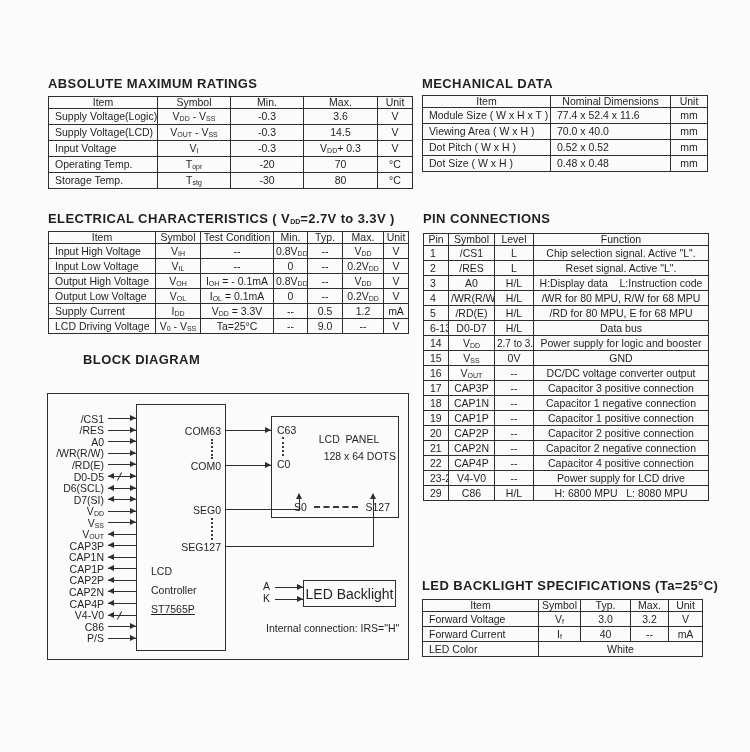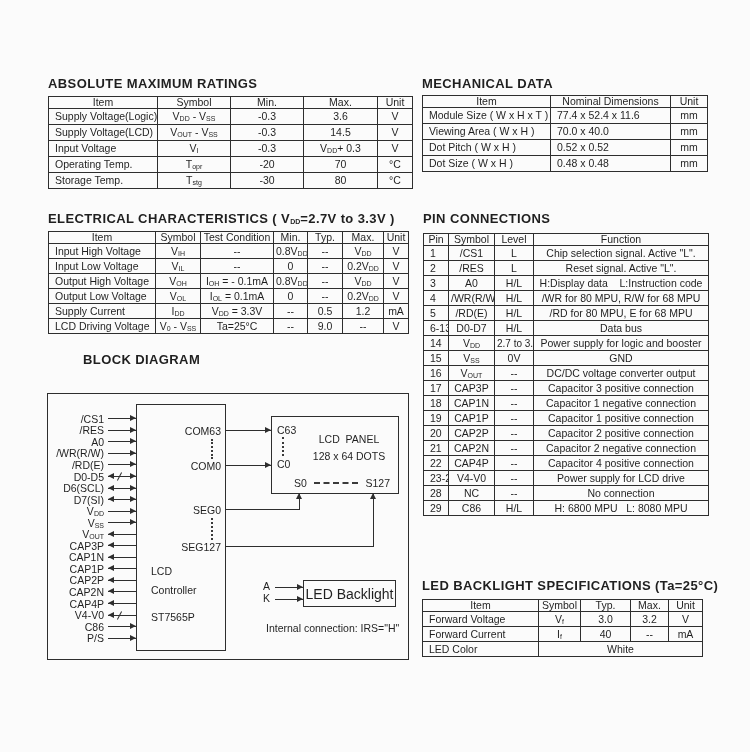--- a/index.html
+++ b/index.html
@@ -273,36 +273,36 @@
 
     <div class="box" style="left:88px;top:10px;width:90px;height:247px;">
       <span class="lbl" style="right:4px;top:21px;">COM63</span>
       <span class="vdots" style="right:12px;top:34px;height:20px;"></span>
       <span class="lbl" style="right:4px;top:56px;">COM0</span>
       <span class="lbl" style="right:4px;top:100px;">SEG0</span>
       <span class="vdots" style="right:12px;top:113px;height:22px;"></span>
       <span class="lbl" style="right:4px;top:137px;">SEG127</span>
       <span class="lbl" style="left:14px;top:161px;">LCD</span>
       <span class="lbl" style="left:14px;top:180px;">Controller</span>
-      <span class="lbl" style="left:14px;top:207px;">ST7565P</span>
+      <span class="lbl" style="left:14px;top:199px;text-decoration:underline;">ST7565P</span>
     </div>
 
     <span class="hwire arrow-r" style="left:178px;top:36px;width:45px;"></span>
     <span class="hwire arrow-r" style="left:178px;top:71px;width:45px;"></span>
     <span class="hwire" style="left:178px;top:115px;width:74px;"></span>
     <span class="vwire arrow-up" style="left:251px;top:100px;height:16px;"></span>
     <span class="hwire" style="left:178px;top:152px;width:148px;"></span>
     <span class="vwire arrow-up" style="left:325px;top:100px;height:53px;"></span>
 
-    <div class="box" style="left:223px;top:22px;width:128px;height:78px;">
+    <div class="box" style="left:223px;top:22px;width:128px;height:102px;">
       <span class="lbl" style="left:5px;top:8px;">C63</span>
       <span class="vdots" style="left:10px;top:20px;height:19px;"></span>
       <span class="lbl" style="left:5px;top:42px;">C0</span>
       <span class="lbl" style="left:30px;top:17px;width:94px;text-align:center;">LCD&nbsp; PANEL</span>
-      <span class="lbl" style="left:30px;top:34px;width:94px;text-align:center;">128 x 64 DOTS</span>
+      <span class="lbl" style="left:30px;top:34px;width:94px;text-align:right;">128 x 64 DOTS</span>
       <div class="s-row" style="left:22px;right:8px;bottom:4px;">
         <span>S0</span>
         <span class="s-dashes"></span>
         <span>S127</span>
       </div>
     </div>
 
     <span class="lbl" style="left:215px;top:187px;">A</span>
     <span class="lbl" style="left:215px;top:199px;">K</span>
     <span class="hwire arrow-r" style="left:227px;top:193px;width:28px;"></span>
@@ -456,26 +456,20 @@
           <td class="first">22</td>
           <td>CAP4P</td>
           <td>--</td>
           <td>Capacitor 4 positive connection</td>
         </tr>
         <tr>
           <td class="first">23-27</td>
           <td>V4-V0</td>
           <td>--</td>
           <td>Power supply for LCD drive</td>
-        </tr>
-        <tr>
-          <td class="first">28</td>
-          <td>NC</td>
-          <td>--</td>
-          <td>No connection</td>
         </tr>
         <tr>
           <td class="first">29</td>
           <td>C86</td>
           <td>H/L</td>
           <td>H: 6800 MPU&nbsp;&nbsp;&nbsp;L: 8080 MPU</td>
         </tr>
       </tbody>
     </table>
 

